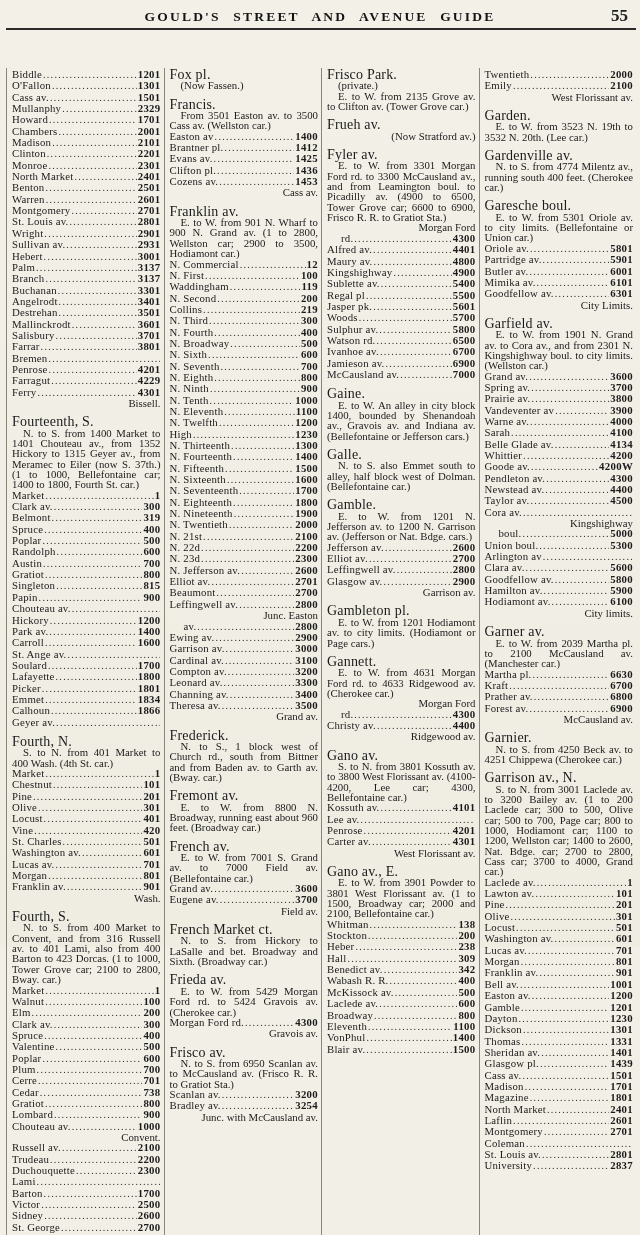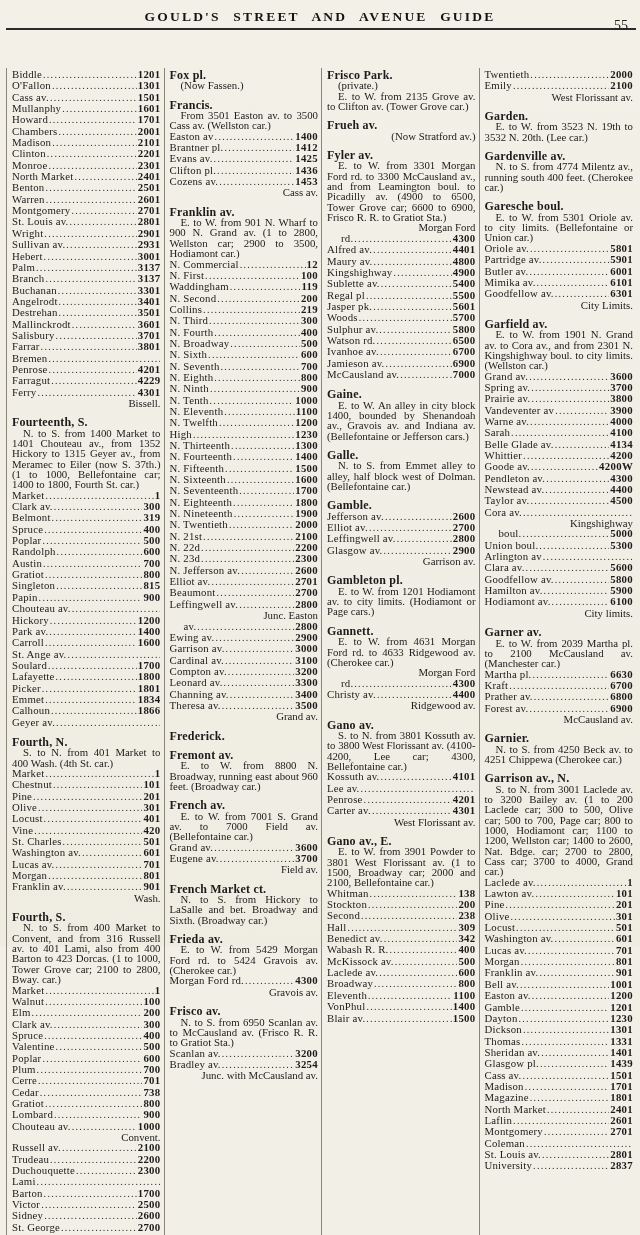--- a/index.html
+++ b/index.html
@@ -6,27 +6,27 @@
   body{
     width:640px;height:1235px;overflow:hidden;
     background:#f2efe6;
     color:#1b1b1b;
     font-family:"Liberation Serif","DejaVu Serif",serif;
   }
   .page{width:640px;height:947px;position:relative;background:
     linear-gradient(180deg,#f3f0e8 0%,#f1eee5 55%,#efece2 100%);}
   .hdr{position:relative;text-align:center;padding:7px 10px 3px;}
   .hdr .ttl{font-weight:bold;font-size:13.5px;letter-spacing:2.2px;word-spacing:7px;color:#141414;}
-  .hdr .pgno{position:absolute;right:12px;top:18px;font-weight:normal;font-size:14px;color:#222;}
+  .hdr .pgno{position:absolute;right:12px;top:6px;font-weight:bold;font-size:17px;color:#222;}
   .rule{border-bottom:2px solid #2b2b2b;margin:0 4px 0 6px;}
   .cols{display:grid;grid-template-columns:repeat(4,1fr);align-items:start;
         padding:2px 4px 0 6px;height:1200px;overflow:hidden;margin-top:36px;}
   .col{border-left:1px solid #8a8578;padding:1px 3px 0 5px;
        font-size:10.8px;line-height:10.35px;overflow:hidden;height:1200px;}
-  .h{font-weight:bold;font-size:12px;margin-top:9px;letter-spacing:.2px;}
+  .h{font-weight:normal;font-size:14px;margin-top:9px;letter-spacing:.2px;}
   .h:first-child{margin-top:1px;}
   .p{text-align:justify;text-indent:11px;}
   .t{text-align:right;}
   .e{display:flex;align-items:baseline;}
   .e .nm{white-space:nowrap;letter-spacing:.2px;}
   .e .ld{flex:1 1 auto;overflow:hidden;white-space:nowrap;margin:0 1px;color:#2a2a2a;}
   .e .ld::after{content:"..........................................................";letter-spacing:1.3px;font-size:10px;}
   .e .no{white-space:nowrap;font-weight:bold;letter-spacing:.3px;}
   .e.ind{padding-left:14px;}
 </style>
@@ -52,21 +52,21 @@
           <span class="no">1301</span>
         </div>
         <div class="e">
           <span class="nm">Cass av.</span>
           <span class="ld"></span>
           <span class="no">1501</span>
         </div>
         <div class="e">
           <span class="nm">Mullanphy</span>
           <span class="ld"></span>
-          <span class="no">1601</span>
+          <span class="no">2329</span>
         </div>
         <div class="e">
           <span class="nm">Howard</span>
           <span class="ld"></span>
           <span class="no">1701</span>
         </div>
         <div class="e">
           <span class="nm">Chambers</span>
           <span class="ld"></span>
           <span class="no">2001</span>
@@ -691,20 +691,21 @@
           <span class="ld"></span>
           <span class="no">3400</span>
         </div>
         <div class="e">
           <span class="nm">Theresa av.</span>
           <span class="ld"></span>
           <span class="no">3500</span>
         </div>
         <div class="t">Grand av.</div>
         <div class="h">Frederick.</div>
+        <div class="p">N. to S., 1 block west of Church rd., south from Bittner and from Baden av. to Garth av. (Bway. car.)</div>
         <div class="h">Fremont av.</div>
         <div class="p">E. to W. from 8800 N. Broadway, running east about 960 feet. (Broadway car.)</div>
         <div class="h">French av.</div>
         <div class="p">E. to W. from 7001 S. Grand av. to 7000 Field av. (Bellefontaine car.)</div>
         <div class="e">
           <span class="nm">Grand av.</span>
           <span class="ld"></span>
           <span class="no">3600</span>
         </div>
         <div class="e">
@@ -807,22 +808,23 @@
           <span class="no">6900</span>
         </div>
         <div class="e">
           <span class="nm">McCausland av.</span>
           <span class="ld"></span>
           <span class="no">7000</span>
         </div>
         <div class="h">Gaine.</div>
         <div class="p">E. to W. An alley in city block 1400, bounded by Shenandoah av., Gravois av. and Indiana av. (Bellefontaine or Jefferson cars.)</div>
         <div class="h">Galle.</div>
-        <div class="p">N. to S. from Emmet alley to alley, half block west of Dolman. (Bellefontaine car.)</div>
+        <div class="p">N. to S. also Emmet south to alley, half block west of Dolman. (Bellefontaine car.)</div>
         <div class="h">Gamble.</div>
+        <div class="p">E. to W. from 1201 N. Jefferson av. to 1200 N. Garrison av. (Jefferson or Nat. Bdge. cars.)</div>
         <div class="e">
           <span class="nm">Jefferson av.</span>
           <span class="ld"></span>
           <span class="no">2600</span>
         </div>
         <div class="e">
           <span class="nm">Elliot av.</span>
           <span class="ld"></span>
           <span class="no">2700</span>
         </div>
@@ -882,21 +884,21 @@
           <span class="nm">Whitman</span>
           <span class="ld"></span>
           <span class="no">138</span>
         </div>
         <div class="e">
           <span class="nm">Stockton</span>
           <span class="ld"></span>
           <span class="no">200</span>
         </div>
         <div class="e">
-          <span class="nm">Second</span>
+          <span class="nm">Heber</span>
           <span class="ld"></span>
           <span class="no">238</span>
         </div>
         <div class="e">
           <span class="nm">Hall</span>
           <span class="ld"></span>
           <span class="no">309</span>
         </div>
         <div class="e">
           <span class="nm">Benedict av.</span>

